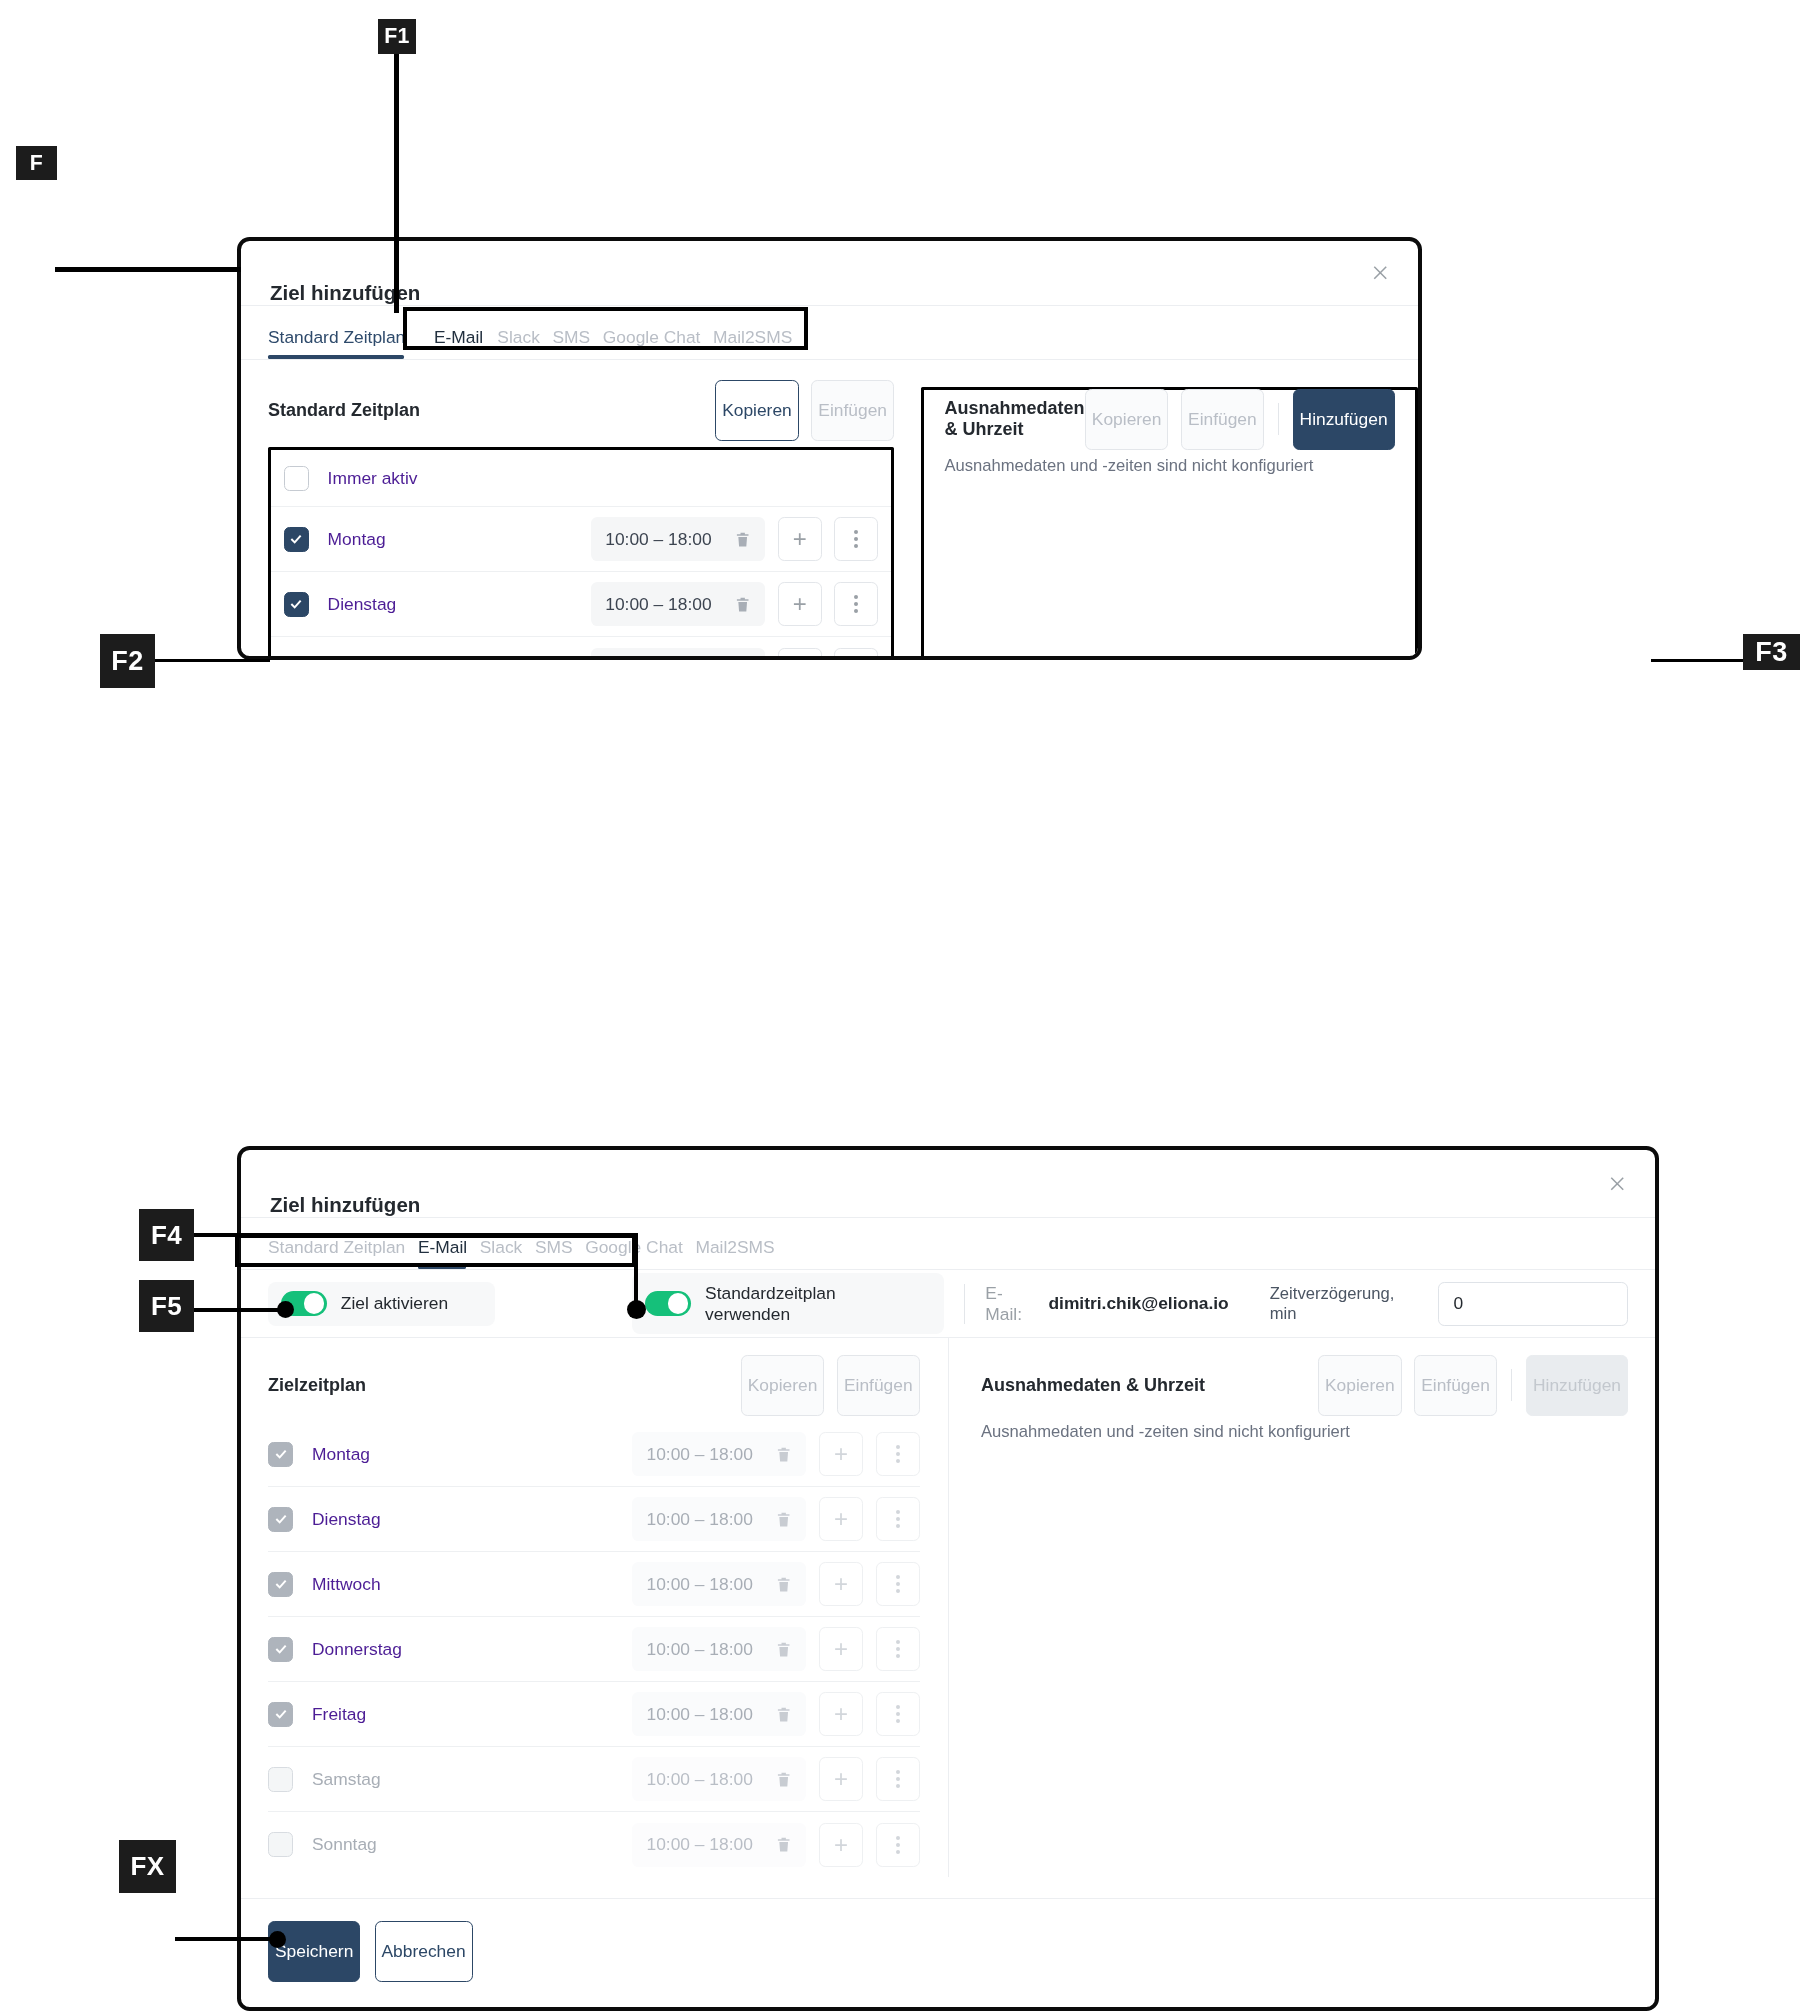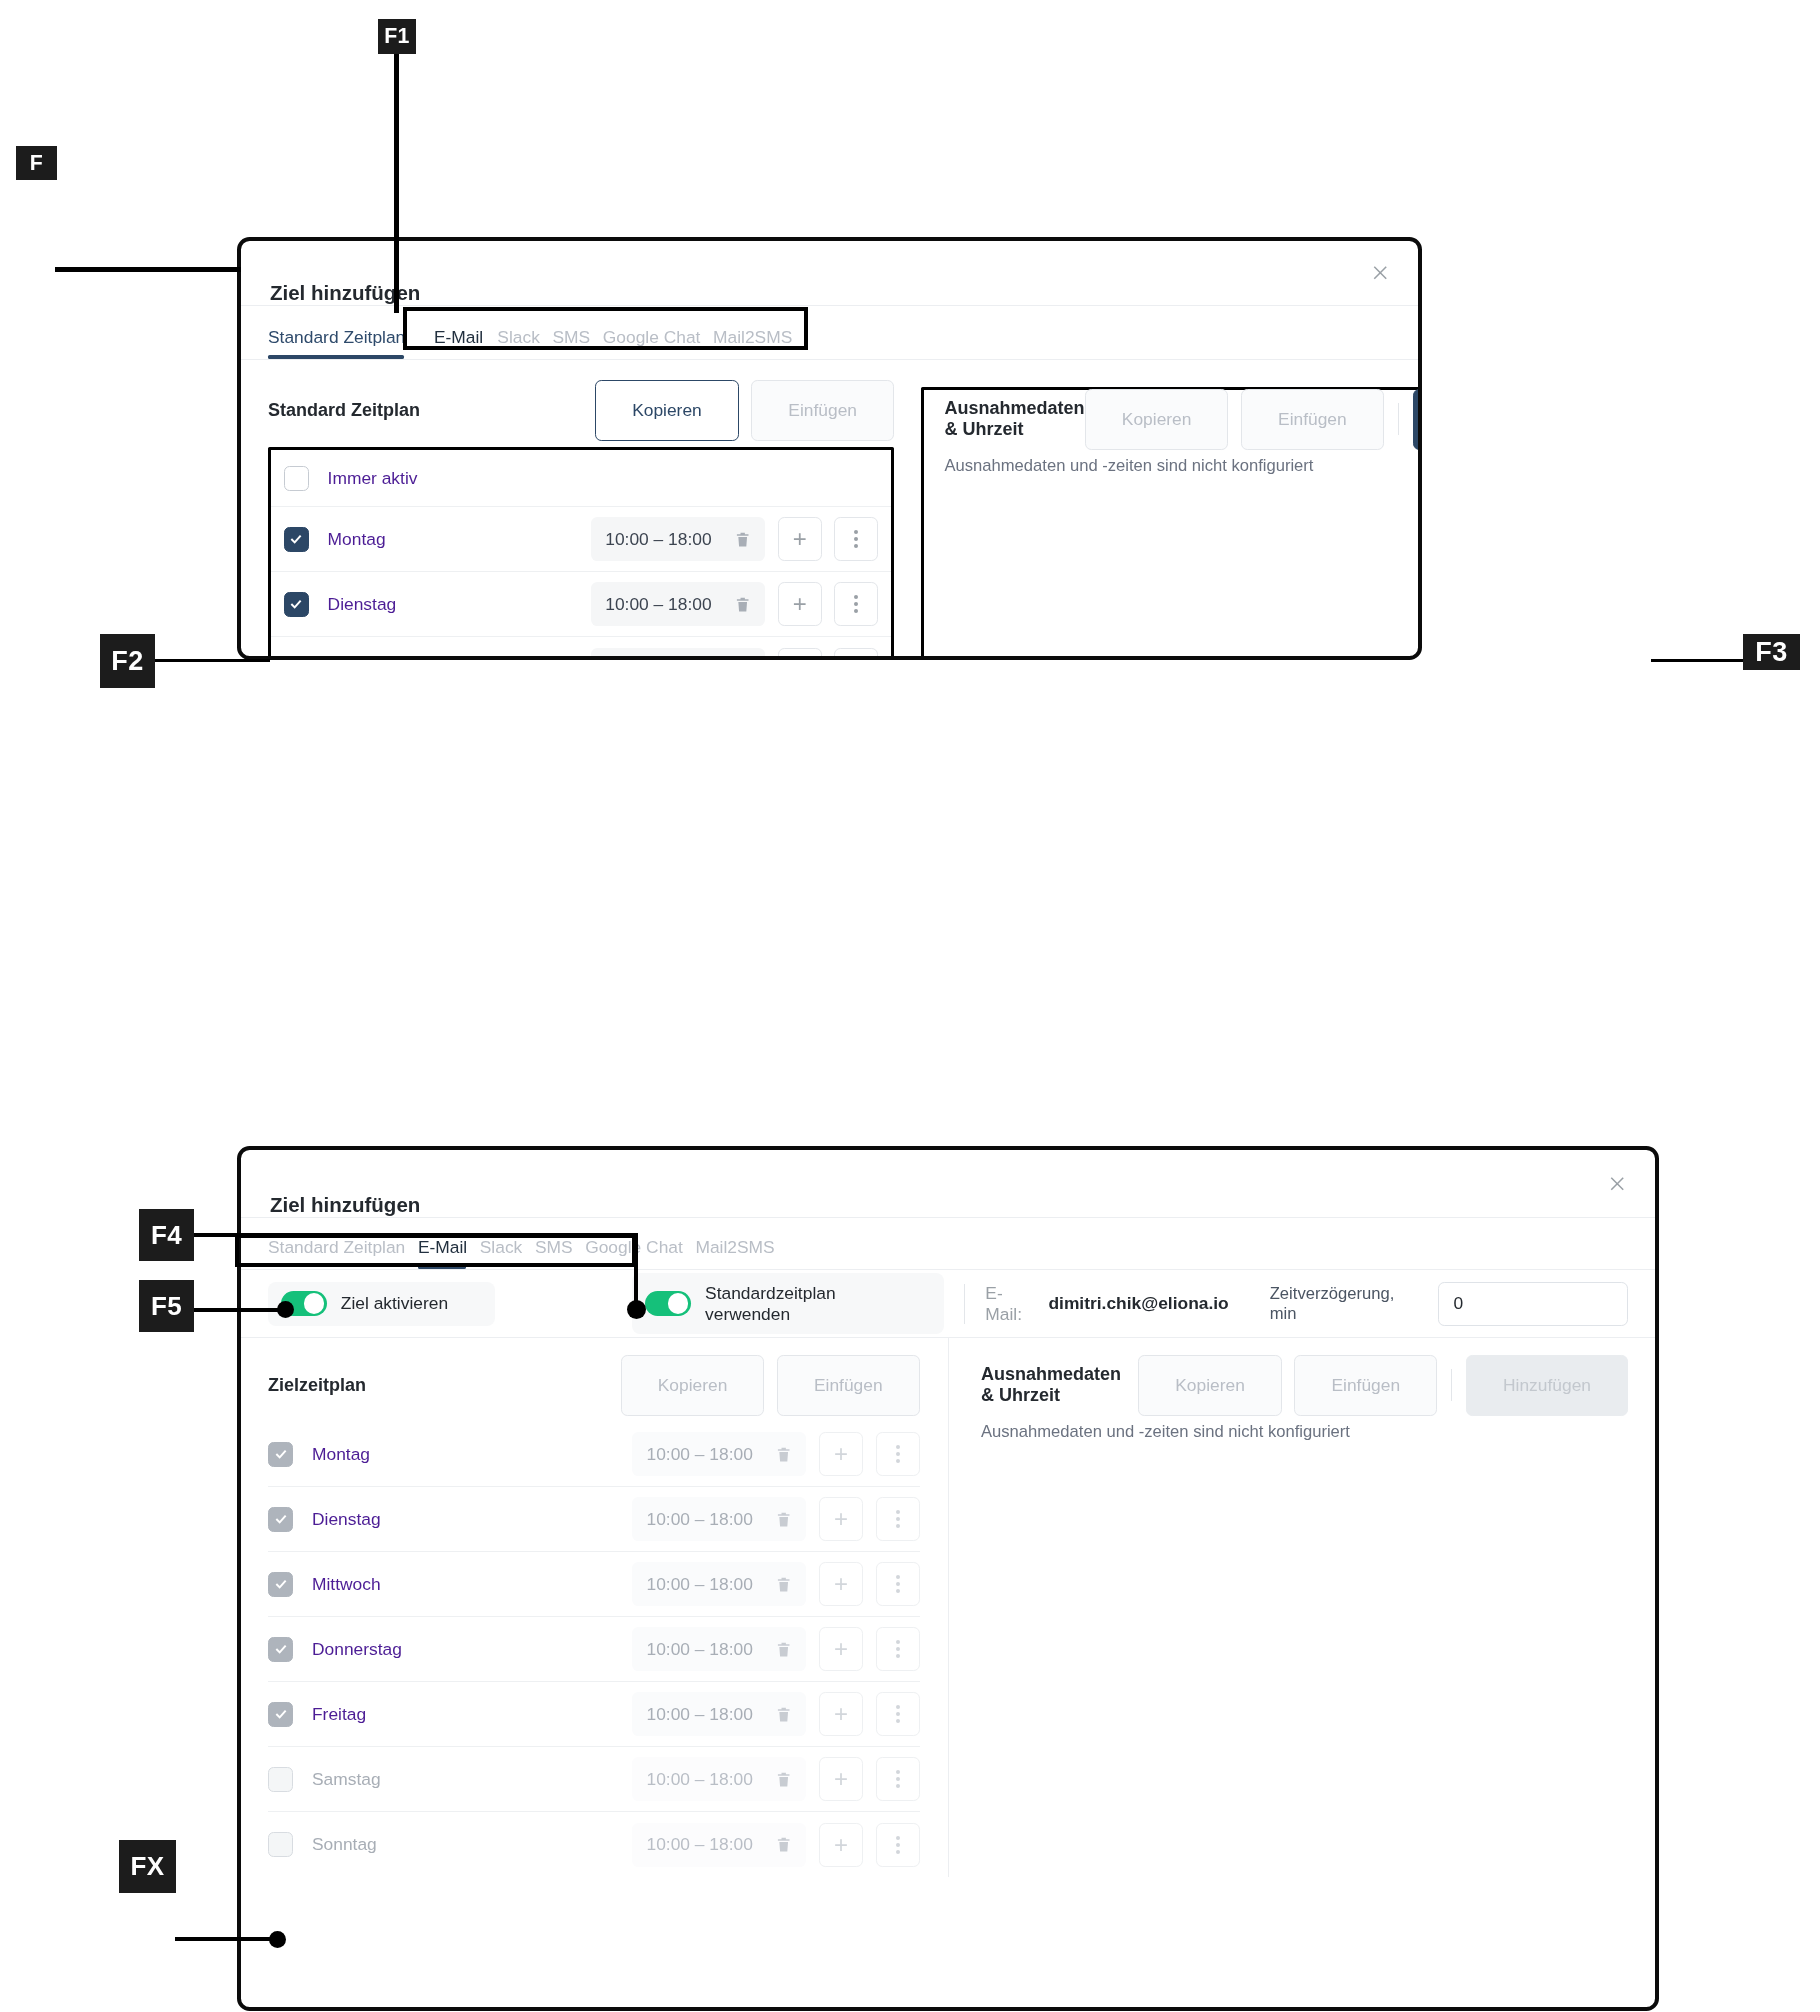--- a/index.html
+++ b/index.html
@@ -122,21 +122,21 @@
   .col-left  { width: 687px; padding: 27px 0 0 27px; }
   .col-right { flex: 1; padding: 27px 27px 0 27px; }
 
   .sec-head {
     display: flex; align-items: center; height: 46px; margin-bottom: 14.2px;
   }
   .sec-title { font-size: 18px; font-weight: bold; color: #24292f; }
   .sec-spacer { flex: 1; }
 
   .btn {
-    height: 61px; padding: 0 36px; border-radius: 6.3px;
+    height: 61px; padding: 0 6px; border-radius: 6.3px;
     font-size: 17.4px; display: flex; align-items: center; justify-content: center;
     white-space: nowrap;
   }
   .btn-outline { border: 0.8px solid #2c4766; color: #2c4766; background: #ffffff; }
   .btn-disabled { border: 0.8px solid #e3e6ea; color: #b9bec6; background: #fafbfc; }
   .btn-primary  { background: #2c4766; color: #ffffff; border: 0.8px solid #2c4766; }
   .btn-primary-disabled { background: #e9ecef; color: #c3c8ce; border: 0.8px solid #e9ecef; }
   .btn-gap { margin-left: 12.6px; }
   .vsep { width: 0.8px; height: 32px; background: #e3e6ea; margin: 0 14.2px; }
 
@@ -556,20 +556,24 @@
           <div class="sec-spacer"></div>
           <div class="btn btn-disabled">Kopieren</div>
           <div class="btn btn-disabled btn-gap">Einfügen</div>
           <div class="vsep"></div>
           <div class="btn btn-primary-disabled">Hinzufügen</div>
         </div>
         <div class="empty-note" style="margin-top:11px;">Ausnahmedaten und -zeiten sind nicht konfiguriert</div>
       </div>
     </div>
 
+    <div class="dlg-footer footer-sep" style="position:absolute; left:0; right:0; bottom:0; padding:22px 27px 25px 27px;">
+      <div class="btn btn-primary">Speichern</div>
+      <div class="btn btn-outline">Abbrechen</div>
+    </div>
   </div>
 
   <div class="leader" style="left:55px; top:267px; width:186px; height:4.7px;"></div>
   <div class="callout" style="left:16px; top:146px; width:41px; height:34px; font-size:21.3px;">
     <span>F</span>
   </div>
 
   <div class="leader" style="left:394px; top:52px; width:4.7px; height:261px;"></div>
   <div class="callout" style="left:378px; top:19px; width:38px; height:35px; font-size:21.3px;">
     <span>F1</span>

